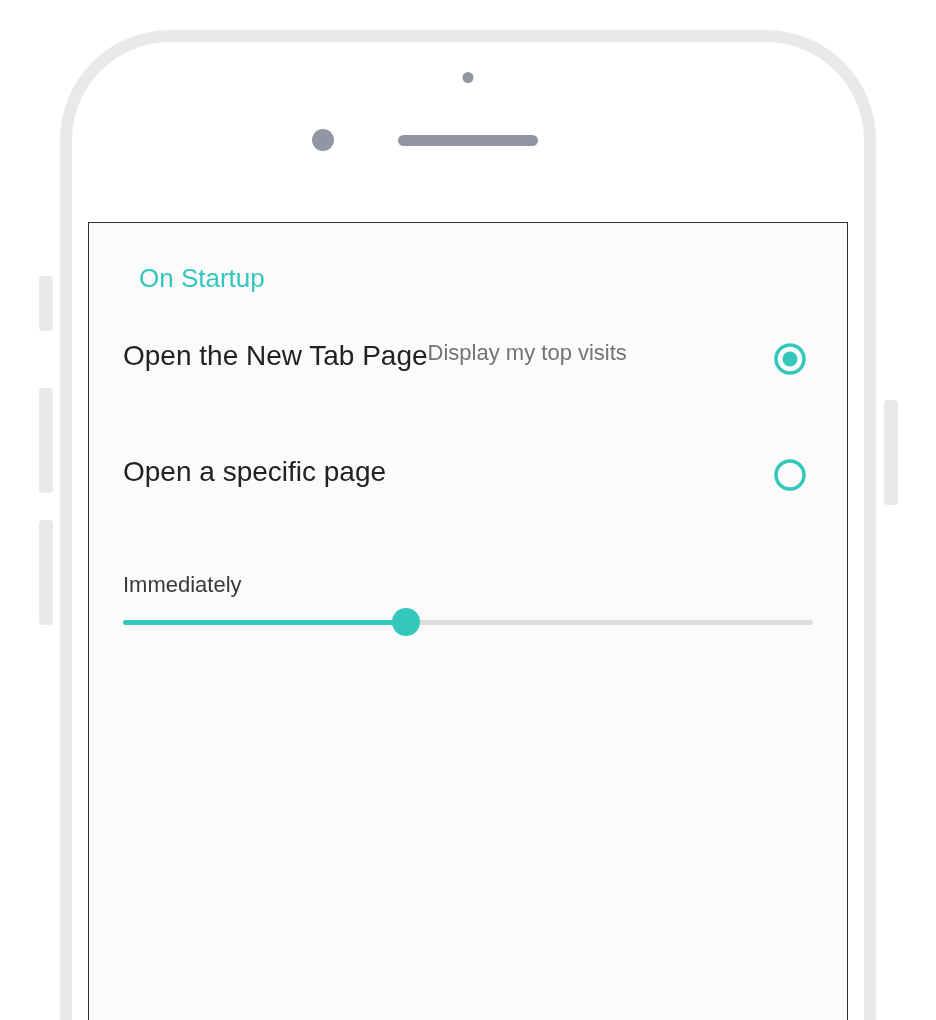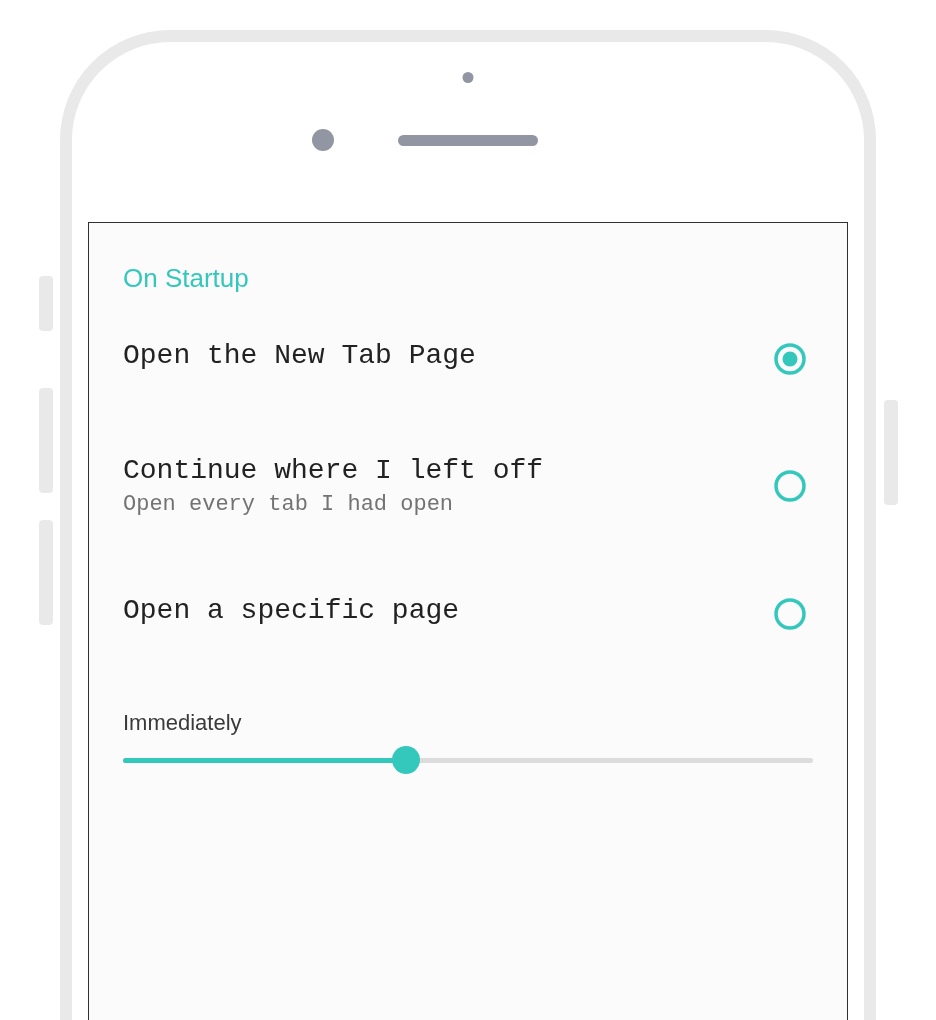--- a/index.html
+++ b/index.html
@@ -80,36 +80,36 @@
     background: #fbfbfb;
     padding: 36px 34px 0 34px;
   }
 
   .section-title {
     color: #34c8bc;
     font-size: 26px;
     font-weight: 400;
     margin-bottom: 46px;
     margin-top: 4px;
+    margin-left: 16px;
   }
   .section-title.tight {
     margin-bottom: 14px;
   }
 
   .option {
     display: flex;
     align-items: center;
     justify-content: space-between;
     margin-bottom: 78px;
     cursor: pointer;
   }
   .option .texts {
     display: flex;
-    flex-direction: column;
-    font-family: Liberation Mono, monospace;
+    flex-direction: row;
   }
   .opt-title {
     font-size: 28px;
     color: #222222;
     font-weight: 400;
     margin-bottom: 6px;
   }
   .opt-sub {
     font-size: 22px;
     color: #737373;
@@ -173,40 +173,30 @@
   <div class="speaker"></div>
 </div>
 
 <div class="screen">
 
   <div class="section-title">On Startup</div>
 
   <div class="option">
     <div class="texts">
       <div class="opt-title">Open the New Tab Page</div>
+      <div class="opt-sub">Display my top visits</div>
     </div>
     <span class="radio">
       <svg width="34" height="34" viewBox="0 0 34 34">
         <circle cx="17" cy="17" r="14" fill="none" stroke="#34c8bc" stroke-width="3.5"></circle>
         <circle cx="17" cy="17" r="7.5" fill="#34c8bc"></circle>
       </svg>
     </span>
   </div>
 
-  <div class="option">
-    <div class="texts">
-      <div class="opt-title">Continue where I left off</div>
-      <div class="opt-sub">Open every tab I had open</div>
-    </div>
-    <span class="radio">
-      <svg width="34" height="34" viewBox="0 0 34 34">
-        <circle cx="17" cy="17" r="14" fill="none" stroke="#34c8bc" stroke-width="3.5"></circle>
-      </svg>
-    </span>
-  </div>
 
   <div class="option">
     <div class="texts">
       <div class="opt-title">Open a specific page</div>
     </div>
     <span class="radio">
       <svg width="34" height="34" viewBox="0 0 34 34">
         <circle cx="17" cy="17" r="14" fill="none" stroke="#34c8bc" stroke-width="3.5"></circle>
       </svg>
     </span>

